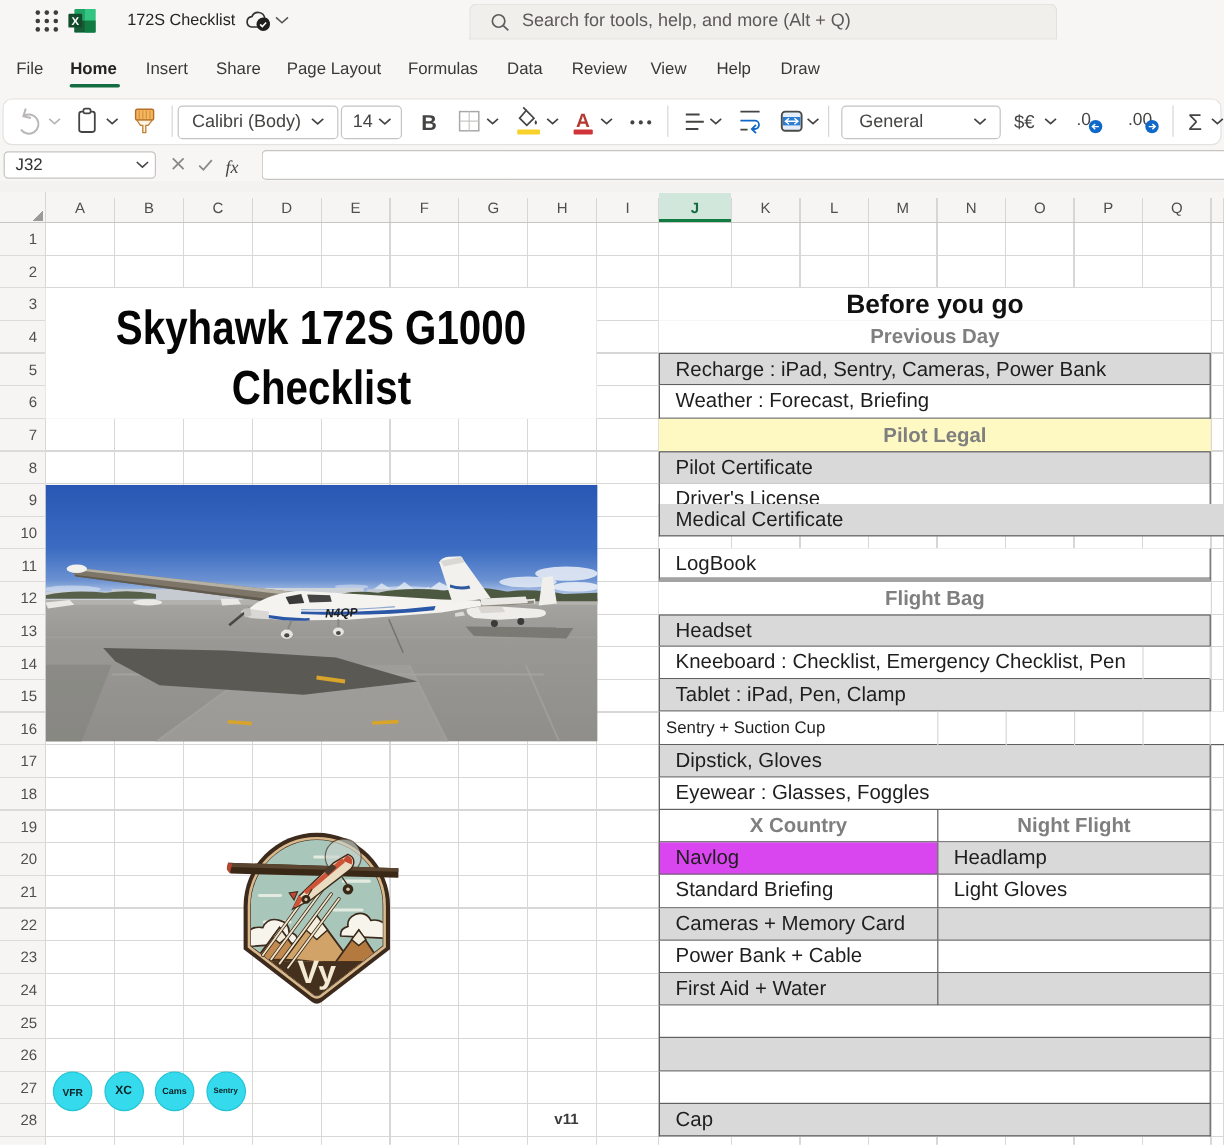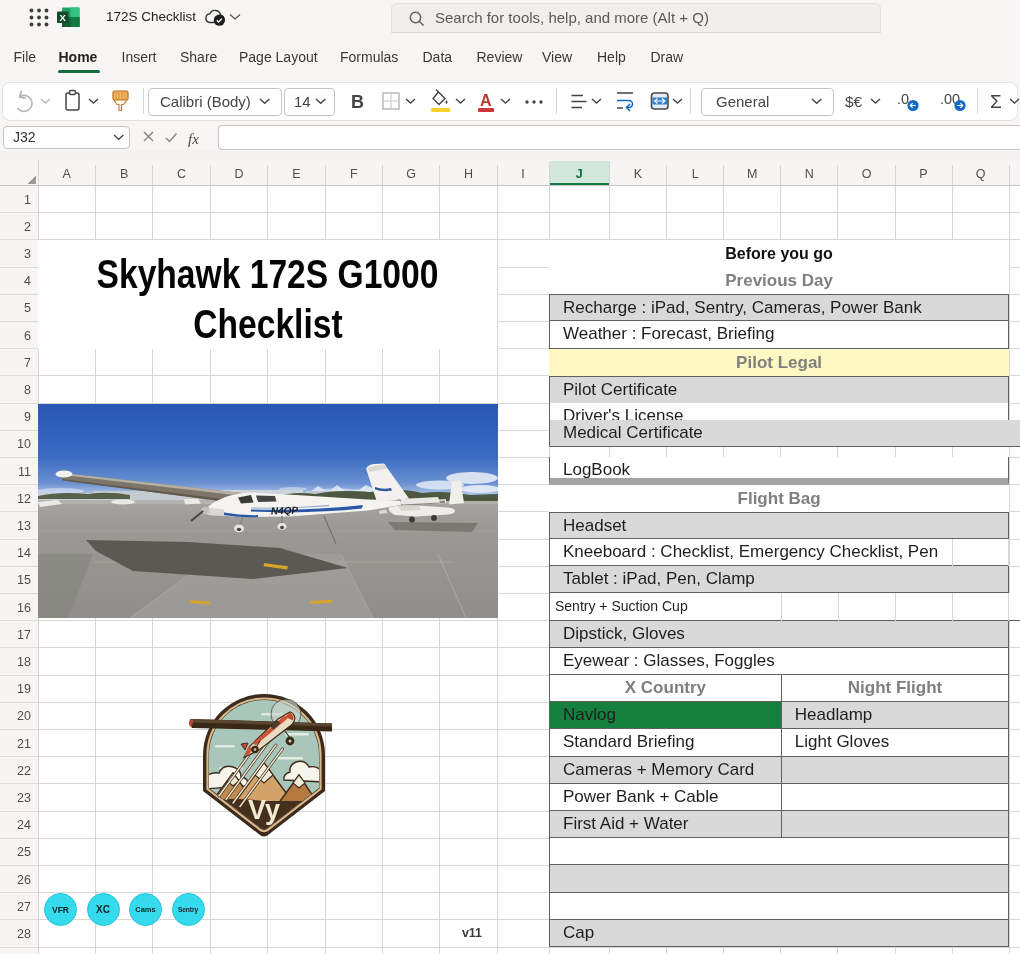--- a/index.html
+++ b/index.html
@@ -184,46 +184,46 @@
       <text x="31" y="587.5" font-size="12.5" fill="#504e4c" text-anchor="end" font-family="Liberation Sans" shape-rendering="auto">21</text>
       <text x="31" y="614.7" font-size="12.5" fill="#504e4c" text-anchor="end" font-family="Liberation Sans" shape-rendering="auto">22</text>
       <text x="31" y="641.9" font-size="12.5" fill="#504e4c" text-anchor="end" font-family="Liberation Sans" shape-rendering="auto">23</text>
       <text x="31" y="669.1" font-size="12.5" fill="#504e4c" text-anchor="end" font-family="Liberation Sans" shape-rendering="auto">24</text>
       <text x="31" y="696.3" font-size="12.5" fill="#504e4c" text-anchor="end" font-family="Liberation Sans" shape-rendering="auto">25</text>
       <text x="31" y="723.5" font-size="12.5" fill="#504e4c" text-anchor="end" font-family="Liberation Sans" shape-rendering="auto">26</text>
       <text x="31" y="750.7" font-size="12.5" fill="#504e4c" text-anchor="end" font-family="Liberation Sans" shape-rendering="auto">27</text>
       <text x="31" y="777.9" font-size="12.5" fill="#504e4c" text-anchor="end" font-family="Liberation Sans" shape-rendering="auto">28</text>
     </svg>
     <div class="abs" style="left:38px;top:239.8px;width:459.2px;height:108.8px;background:#fff;color:#050505;font-weight:bold;font-size:40px;line-height:50px;text-align:center;padding-top:9px"><span style="display:inline-block;transform:scaleX(0.84);transform-origin:center">Skyhawk 172S G1000</span><br><span style="display:inline-block;transform:scaleX(0.84);transform-origin:center">Checklist</span></div>
-    <div class="abs" style="left:549px;top:239.8px;width:460.2px;height:27.2px;background:#fff;font-size:16px;font-weight:bold;color:#111;text-align:center;line-height:27.2px">Before you go</div>
+    <div class="abs" style="left:549px;top:239.8px;width:460.2px;height:27.2px;background:#fff;font-size:22px;font-weight:bold;color:#111;text-align:center;line-height:27.2px">Before you go</div>
     <div class="abs" style="left:549px;top:267px;width:460.2px;height:27.2px;background:#fff;font-size:17px;font-weight:bold;color:#7f7f7f;text-align:center;line-height:27.2px">Previous Day</div>
     <div class="abs" style="left:549px;top:294.2px;width:460.2px;height:27.2px;background:#d9d9d9;font-size:17px;color:#1e1e1e;line-height:26.2px;padding-left:13px;border-top:1px solid #606060;border-left:1px solid #606060;border-right:1px solid #606060;border-bottom:1px solid #606060;">Recharge : iPad, Sentry, Cameras, Power Bank</div>
     <div class="abs" style="left:549px;top:321.4px;width:460.2px;height:27.2px;background:#fff;font-size:17px;color:#1e1e1e;line-height:26.2px;padding-left:13px;border-left:1px solid #606060;border-right:1px solid #606060;border-bottom:1px solid #606060;">Weather : Forecast, Briefing</div>
     <div class="abs" style="left:549px;top:348.6px;width:460.2px;height:27.2px;background:#fef9c3;font-size:17px;font-weight:bold;color:#7f7f7f;text-align:center;line-height:27.2px">Pilot Legal</div>
     <div class="abs" style="left:549px;top:375.8px;width:460.2px;height:28px;background:#d9d9d9;font-size:17px;color:#1e1e1e;line-height:26.2px;padding-left:13px;border-top:1px solid #606060;border-left:1px solid #606060;border-right:1px solid #606060;border-bottom:1px solid #606060;">Pilot Certificate</div>
     <div class="abs" style="left:549px;top:403px;width:460.2px;height:27.2px;background:#fff;font-size:17px;color:#1e1e1e;line-height:26.2px;padding-left:13px;border-left:1px solid #606060;border-right:1px solid #606060;border-bottom:1px solid #606060;">Driver's License</div>
     <div class="abs" style="left:549px;top:420px;width:491px;height:27.2px;background:#d9d9d9;font-size:17px;color:#1e1e1e;line-height:26.2px;padding-left:13px;border-left:1px solid #606060;border-right:1px solid #606060;border-bottom:1px solid #606060;">Medical Certificate</div>
-    <div class="abs" style="left:549px;top:457.4px;width:460.2px;height:27.2px;background:#fff;font-size:17px;color:#1e1e1e;line-height:26.2px;padding-left:13px;border-left:1px solid #606060;border-right:1px solid #606060;border-bottom:7px solid #a3a3a3;">LogBook</div>
+    <div class="abs" style="left:549px;top:457.4px;width:460.2px;height:27.2px;background:#fff;font-size:17px;color:#1e1e1e;line-height:26.2px;padding-left:13px;border-left:1px solid #606060;border-right:1px solid #606060;border-bottom:4px solid #a3a3a3;">LogBook</div>
     <div class="abs" style="left:549px;top:484.6px;width:460.2px;height:27.2px;background:#fff;font-size:17px;font-weight:bold;color:#7f7f7f;text-align:center;line-height:27.2px">Flight Bag</div>
     <div class="abs" style="left:549px;top:511.8px;width:460.2px;height:27.2px;background:#d9d9d9;font-size:17px;color:#1e1e1e;line-height:26.2px;padding-left:13px;border-top:1px solid #606060;border-left:1px solid #606060;border-right:1px solid #606060;border-bottom:1px solid #606060;">Headset</div>
     <div class="abs" style="left:549px;top:539px;width:460.2px;height:27.2px;background:#fff;font-size:17px;color:#1e1e1e;line-height:26.2px;padding-left:13px;border-left:1px solid #606060;border-bottom:1px solid #606060;">Kneeboard : Checklist, Emergency Checklist, Pen</div>
     <div class="abs" style="left:952.1px;top:539px;width:1px;height:27.2px;background:#d8d7d5"></div>
     <div class="abs" style="left:1008.2px;top:539px;width:1px;height:27.2px;background:#d8d7d5"></div>
     <div class="abs" style="left:549px;top:566.2px;width:460.2px;height:27.2px;background:#d9d9d9;font-size:17px;color:#1e1e1e;line-height:26.2px;padding-left:13px;border-left:1px solid #606060;border-right:1px solid #606060;border-bottom:1px solid #606060;">Tablet : iPad, Pen, Clamp</div>
     <div class="abs" style="left:549px;top:593.4px;width:538px;height:27.2px;background:#fff;font-size:14px;color:#1e1e1e;line-height:26.2px;padding-left:5px;border-left:1px solid #606060;border-bottom:1px solid #606060;">Sentry + Suction Cup</div>
     <div class="abs" style="left:780.8px;top:593.4px;width:1px;height:27.2px;background:#d8d7d5"></div>
     <div class="abs" style="left:837.9px;top:593.4px;width:1px;height:27.2px;background:#d8d7d5"></div>
     <div class="abs" style="left:895px;top:593.4px;width:1px;height:27.2px;background:#d8d7d5"></div>
     <div class="abs" style="left:952.1px;top:593.4px;width:1px;height:27.2px;background:#d8d7d5"></div>
     <div class="abs" style="left:1008.2px;top:593.4px;width:1px;height:27.2px;background:#d8d7d5"></div>
     <div class="abs" style="left:549px;top:620.6px;width:460.2px;height:27.2px;background:#d9d9d9;font-size:17px;color:#1e1e1e;line-height:26.2px;padding-left:13px;border-left:1px solid #606060;border-right:1px solid #606060;border-bottom:1px solid #606060;">Dipstick, Gloves</div>
     <div class="abs" style="left:549px;top:647.8px;width:460.2px;height:27.2px;background:#fff;font-size:17px;color:#1e1e1e;line-height:26.2px;padding-left:13px;border-left:1px solid #606060;border-right:1px solid #606060;border-bottom:1px solid #606060;">Eyewear : Glasses, Foggles</div>
     <div class="abs" style="left:549px;top:675px;width:231.8px;height:27.2px;background:#fff;font-size:17px;color:#7f7f7f;font-weight:bold;line-height:26.2px;border-left:1px solid #606060;border-bottom:1px solid #606060;text-align:center;">X Country</div>
     <div class="abs" style="left:780.8px;top:675px;width:228.4px;height:27.2px;background:#fff;font-size:17px;color:#7f7f7f;font-weight:bold;line-height:26.2px;border-left:1px solid #606060;border-bottom:1px solid #606060;border-right:1px solid #606060;text-align:center;">Night Flight</div>
-    <div class="abs" style="left:549px;top:702.2px;width:231.8px;height:27.2px;background:#15803d;font-size:17px;color:#1e1e1e;line-height:26.2px;border-left:1px solid #606060;border-bottom:1px solid #606060;padding-left:13px;">Navlog</div>
+    <div class="abs" style="left:549px;top:702.2px;width:231.8px;height:27.2px;background:#d946ef;font-size:17px;color:#1e1e1e;line-height:26.2px;border-left:1px solid #606060;border-bottom:1px solid #606060;padding-left:13px;">Navlog</div>
     <div class="abs" style="left:780.8px;top:702.2px;width:228.4px;height:27.2px;background:#d9d9d9;font-size:17px;color:#1e1e1e;line-height:26.2px;border-left:1px solid #606060;border-bottom:1px solid #606060;border-right:1px solid #606060;padding-left:13px;">Headlamp</div>
     <div class="abs" style="left:549px;top:729.4px;width:231.8px;height:27.2px;background:#fff;font-size:17px;color:#1e1e1e;line-height:26.2px;border-left:1px solid #606060;border-bottom:1px solid #606060;padding-left:13px;">Standard Briefing</div>
     <div class="abs" style="left:780.8px;top:729.4px;width:228.4px;height:27.2px;background:#fff;font-size:17px;color:#1e1e1e;line-height:26.2px;border-left:1px solid #606060;border-bottom:1px solid #606060;border-right:1px solid #606060;padding-left:13px;">Light Gloves</div>
     <div class="abs" style="left:549px;top:756.6px;width:231.8px;height:27.2px;background:#d9d9d9;font-size:17px;color:#1e1e1e;line-height:26.2px;border-left:1px solid #606060;border-bottom:1px solid #606060;padding-left:13px;">Cameras + Memory Card</div>
     <div class="abs" style="left:780.8px;top:756.6px;width:228.4px;height:27.2px;background:#d9d9d9;font-size:17px;color:#1e1e1e;line-height:26.2px;border-left:1px solid #606060;border-bottom:1px solid #606060;border-right:1px solid #606060;padding-left:13px;"></div>
     <div class="abs" style="left:549px;top:783.8px;width:231.8px;height:27.2px;background:#fff;font-size:17px;color:#1e1e1e;line-height:26.2px;border-left:1px solid #606060;border-bottom:1px solid #606060;padding-left:13px;">Power Bank + Cable</div>
     <div class="abs" style="left:780.8px;top:783.8px;width:228.4px;height:27.2px;background:#fff;font-size:17px;color:#1e1e1e;line-height:26.2px;border-left:1px solid #606060;border-bottom:1px solid #606060;border-right:1px solid #606060;padding-left:13px;"></div>
     <div class="abs" style="left:549px;top:811px;width:231.8px;height:27.2px;background:#d9d9d9;font-size:17px;color:#1e1e1e;line-height:26.2px;border-left:1px solid #606060;border-bottom:1px solid #606060;padding-left:13px;">First Aid + Water</div>
     <div class="abs" style="left:780.8px;top:811px;width:228.4px;height:27.2px;background:#d9d9d9;font-size:17px;color:#1e1e1e;line-height:26.2px;border-left:1px solid #606060;border-bottom:1px solid #606060;border-right:1px solid #606060;padding-left:13px;"></div>
     <div class="abs" style="left:549px;top:838.2px;width:460.2px;height:27.2px;background:#fff;font-size:17px;color:#1e1e1e;line-height:26.2px;padding-left:13px;border-left:1px solid #606060;border-right:1px solid #606060;border-bottom:1px solid #606060;"></div>

